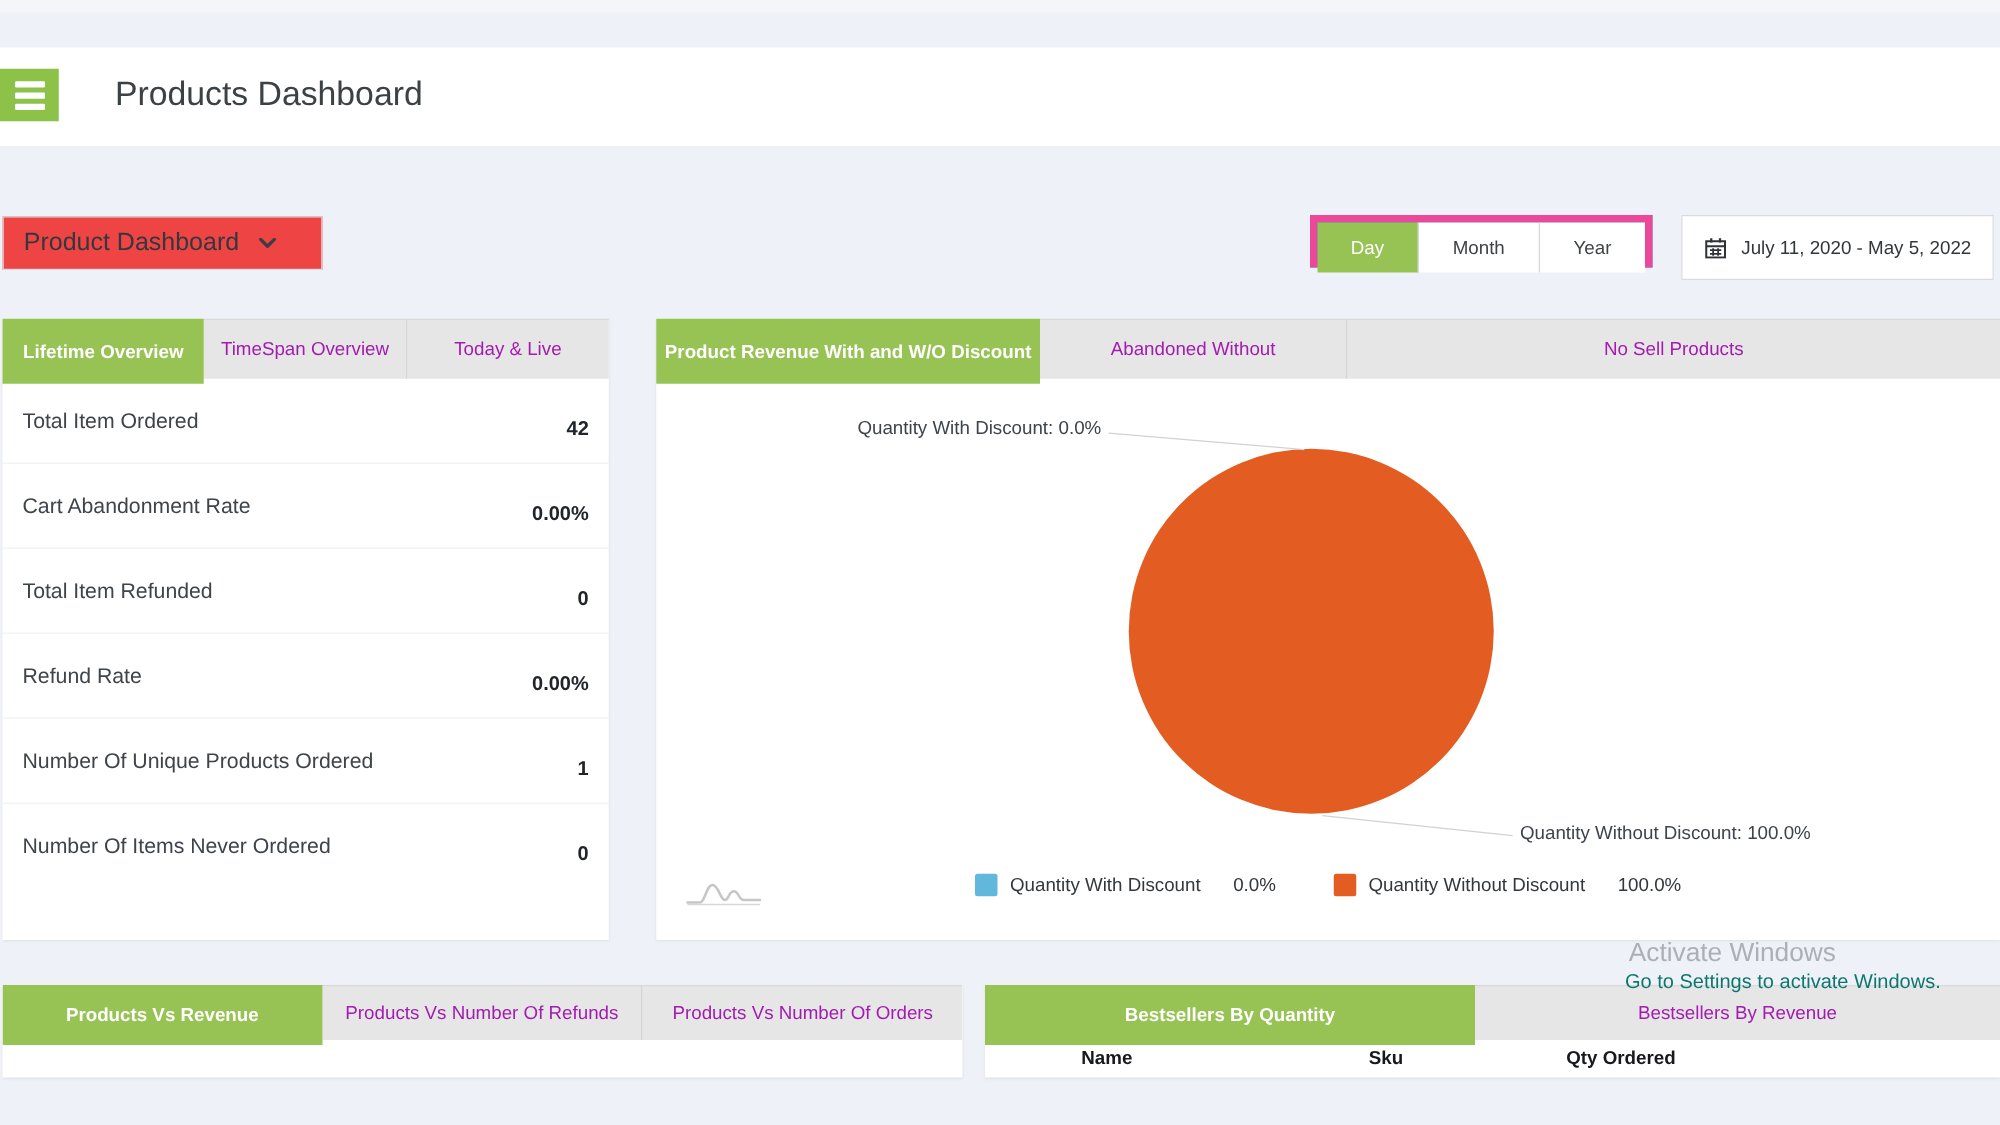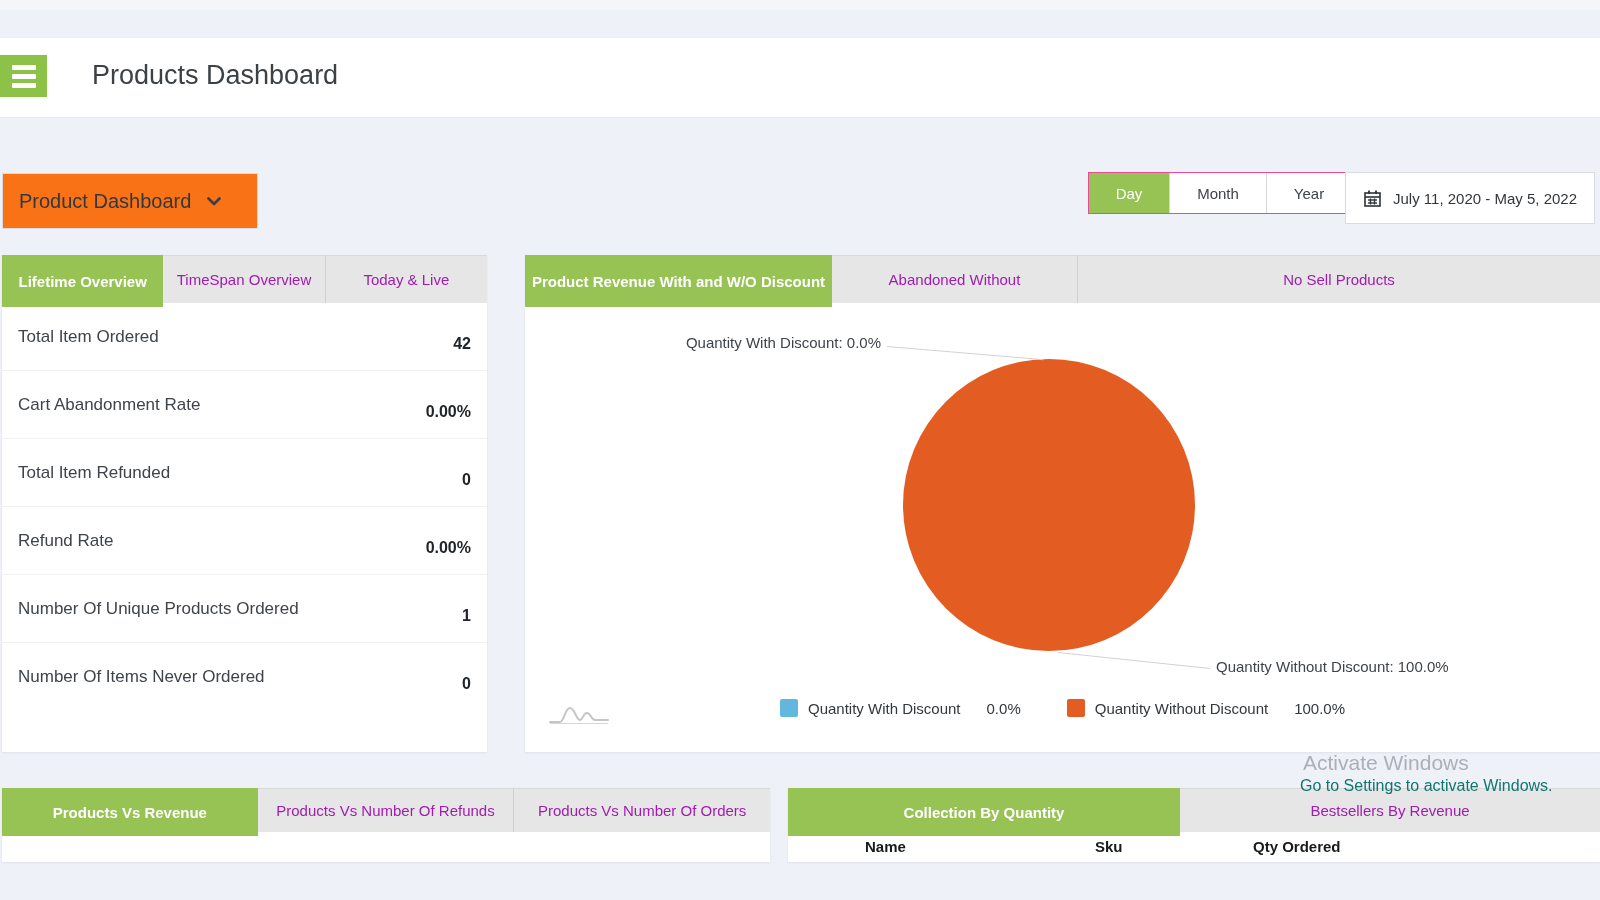--- a/index.html
+++ b/index.html
@@ -19,26 +19,26 @@
     color:var(--txt);
   }
   .topstrip{position:absolute;left:0;top:0;width:1600px;height:10px;background:#f4f6f9;}
   .appbar{position:absolute;left:0;top:38px;width:1600px;height:80px;background:#ffffff;border-bottom:1px solid #e7eaef;}
   .burger{position:absolute;left:0;top:17px;width:47px;height:42px;background:var(--green-dark);cursor:pointer;
           display:flex;flex-direction:column;justify-content:center;align-items:center;gap:4px;}
   .burger span{display:block;width:24px;height:5px;background:#ffffff;border-radius:1px;}
   .page-title{position:absolute;left:92px;top:22px;font-size:27px;color:#3c4146;}
 
   
-  .dash-select{position:absolute;left:2px;top:173px;width:256px;height:56px;background:#f97316;
+  .dash-select{position:absolute;left:2px;top:173px;width:256px;height:43px;background:#ef4444;
       border:1px solid #d8dce1;display:flex;align-items:center;padding:0 16px;cursor:pointer;}
   .dash-select .lbl{font-size:20px;color:#33383e;}
   .dash-select svg{margin-left:16px;}
 
-  .period-group{position:absolute;left:1088px;top:172px;height:42px;display:flex;border:1px solid #ec4899;background:#0ea5e9;}
+  .period-group{position:absolute;left:1048px;top:172px;height:42px;display:flex;border:6px solid #ec4899;background:#0ea5e9;}
   .period-btn{height:40px;display:flex;align-items:center;justify-content:center;font-size:15px;color:#3f4347;
       background:#fff;border-right:1px solid #d4d7db;cursor:pointer;}
   .period-btn:last-child{border-right:none;}
   .period-btn.b1{width:81px;} .period-btn.b2{width:97px;} .period-btn.b3{width:84px;}
   .period-btn.active{background:var(--green);color:#fff;}
 
   .date-range{position:absolute;left:1345px;top:172px;width:250px;height:52px;background:#fff;border:1px solid #d8dce1;
       display:flex;align-items:center;padding:0 0 0 18px;font-size:15px;color:#33373c;cursor:pointer;}
   .date-range svg{margin-right:12px;flex:0 0 auto;}
 
@@ -209,21 +209,21 @@
 <div class="panel panel-products">
   <div class="tabbar small">
     <div class="tab active">Products Vs Revenue</div>
     <div class="tab">Products Vs Number Of Refunds</div>
     <div class="tab">Products Vs Number Of Orders</div>
   </div>
 </div>
 
 <div class="panel panel-best">
   <div class="tabbar small">
-    <div class="tab q1 active">Collection By Quantity</div>
+    <div class="tab q1 active">Bestsellers By Quantity</div>
     <div class="tab q2">Bestsellers By Revenue</div>
   </div>
   <div class="best-headers">
     <span class="h-name">Name</span>
     <span class="h-sku">Sku</span>
     <span class="h-qty">Qty Ordered</span>
   </div>
 </div>
 
 <div class="aw1">Activate Windows</div>

